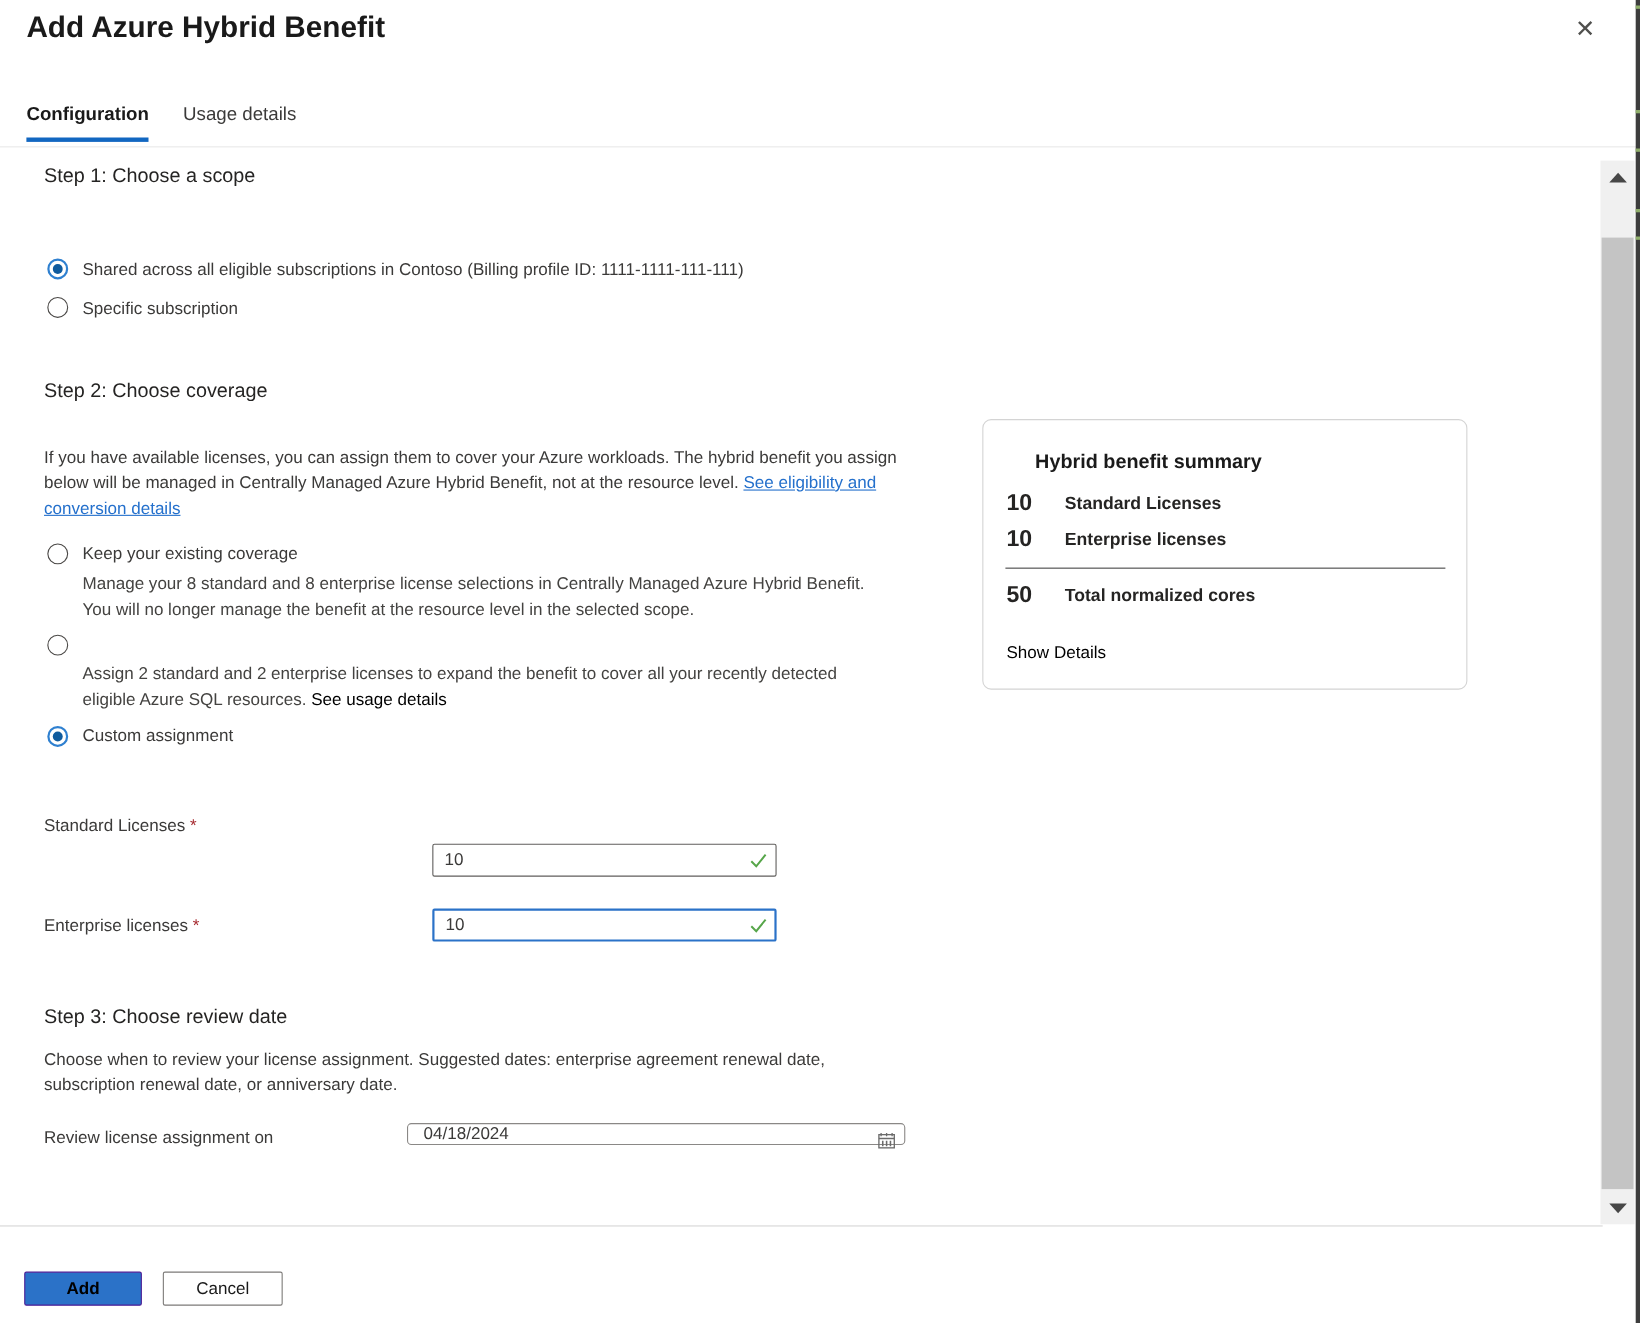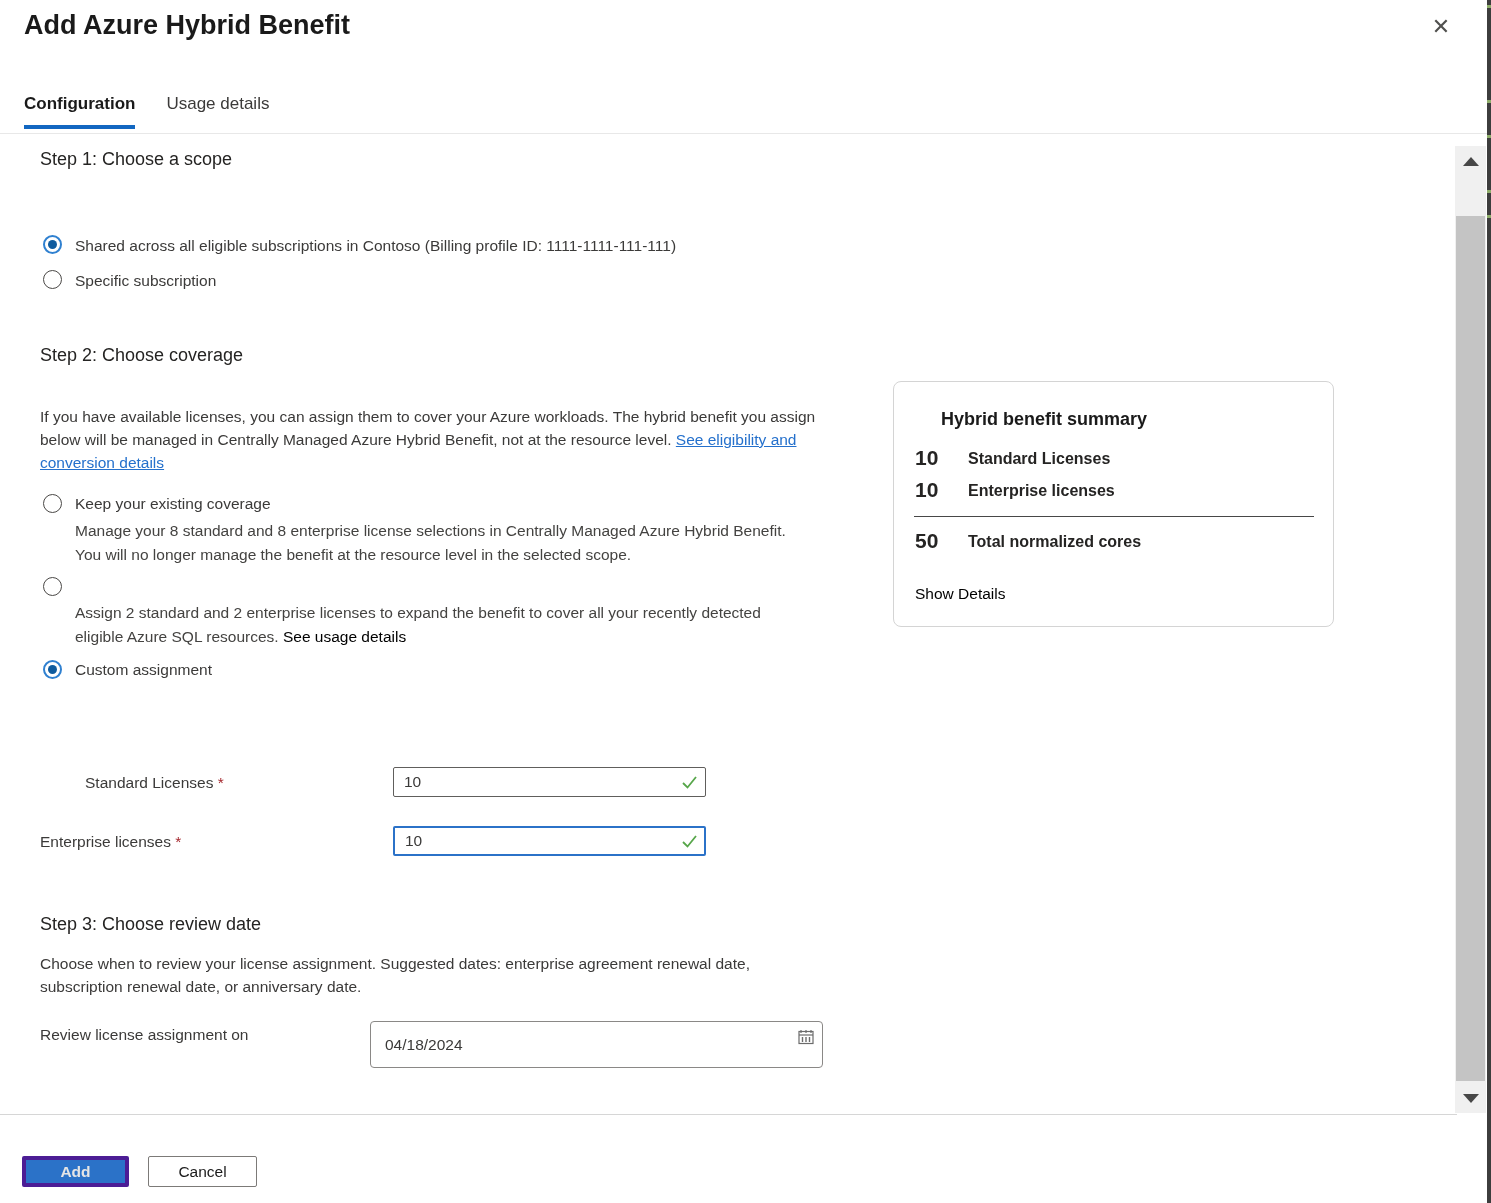--- a/index.html
+++ b/index.html
@@ -40,29 +40,29 @@
 
   .field-label { position:absolute; left:40px; font-size:15.5px; color:#3b3a39; }
   .req { color:#a4262c; }
   .input-wrap { position:absolute; left:393px; width:313px; height:30px; }
   .input-wrap input { width:100%; height:100%; border:1px solid #605e5c; border-radius:2px;
                       font-family:"Liberation Sans", sans-serif; font-size:15.5px; color:#3b3a39;
                       padding:0 30px 0 10px; outline:none; background:#fff; }
   .input-wrap.focused input { border:2px solid #2b72c8; }
   .check-icon { position:absolute; right:8px; top:7px; width:17px; height:17px; }
 
-  .date-wrap { position:absolute; left:370px; top:1021px; width:453px; height:47px; }
+  .date-wrap { position:absolute; left:370px; top:1021px; width:453px; height:20px; }
   .date-wrap input { width:100%; height:100%; border:1px solid #8a8886; border-radius:4px;
                      font-family:"Liberation Sans", sans-serif; font-size:15.5px; color:#3b3a39;
                      padding:0 34px 0 14px; outline:none; background:#fff; }
   .calendar-icon { position:absolute; right:9px; top:8px; width:16px; height:16px; cursor:pointer; }
 
   .btn { position:absolute; top:1156px; height:31px; font-family:"Liberation Sans", sans-serif;
          font-size:15.5px; border-radius:2px; cursor:pointer; }
-  .btn-primary { left:22px; width:107px; background:#2b72c8; color:#e5e5e5; font-weight:700; border:4px solid #4c1d95; }
+  .btn-primary { left:22px; width:107px; background:#2b72c8; color:#000000; font-weight:700; border:1px solid #4c1d95; }
   .btn-secondary { left:148px; width:109px; background:#ffffff; color:#1a1a1a; border:1px solid #7c7a78; }
 
   .scrollbar { position:absolute; left:1455px; top:146px; width:31px; height:967px; background:#f0f0f0; }
   .sb-arrow { position:absolute; left:0; width:31px; height:22px; display:flex; align-items:center; justify-content:center; cursor:pointer; }
   .sb-arrow.up { top:4px; }
   .sb-arrow.down { bottom:4px; }
   .tri-up { width:0; height:0; border-left:8px solid transparent; border-right:8px solid transparent; border-bottom:9px solid #474747; }
   .tri-down { width:0; height:0; border-left:8px solid transparent; border-right:8px solid transparent; border-top:9px solid #474747; }
   .sb-thumb { position:absolute; left:1px; top:70px; width:29px; height:865px; background:#c4c4c4; cursor:grab; }
 
@@ -112,21 +112,21 @@
     <div class="sum-val" style="top:64px;">10</div>
     <div class="sum-label" style="top:68px;">Standard Licenses</div>
     <div class="sum-val" style="top:96px;">10</div>
     <div class="sum-label" style="top:100px;">Enterprise licenses</div>
     <div class="sum-div"></div>
     <div class="sum-val" style="top:147px;">50</div>
     <div class="sum-label" style="top:151px;">Total normalized cores</div>
     <a class="link-plain" style="position:absolute; left:21px; top:203px; font-size:15.5px;">Show Details</a>
   </div>
 
-  <div class="field-label" style="top:774px;margin-left:45px;">
+  <div class="field-label" style="top:742px;">
     <span>Standard Licenses</span> <span class="req">*</span>
   </div>
   <div class="input-wrap" style="top:767px;">
     <input type="text" value="10" style="">
     <svg class="check-icon" viewBox="0 0 17 17">
       <polyline points="2,9 6.5,13.5 15,3" fill="none" stroke="#57a64a" stroke-width="1.8"></polyline>
     </svg>
   </div>
 
   <div class="field-label" style="top:833px;">

